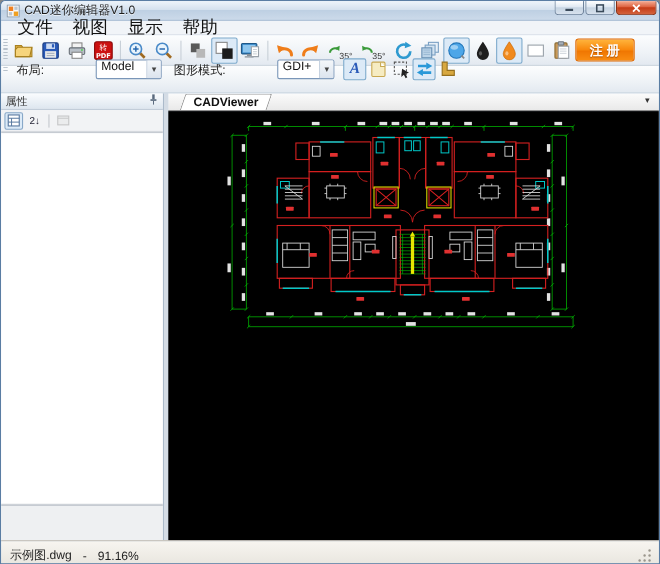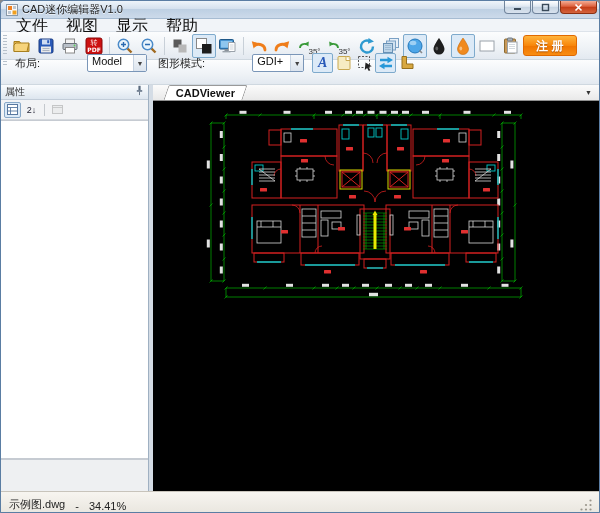--- a/index.html
+++ b/index.html
@@ -550,21 +550,21 @@
               <rect x="223" y="161" width="7" height="3.5" rx="0.5"></rect>
           </g>
         </svg>
       </div>
     </div>
   </div>
 
   <div class="statusbar">
     <span class="seg">示例图.dwg</span>
     <span class="seg">-</span>
-    <span class="seg">34.41%</span>
+    <span class="seg">91.16%</span>
     <svg class="grip-corner" width="13" height="13" viewBox="0 0 13 13">
       <circle cx="10.5" cy="10.5" r="1.1" fill="#9a968c"></circle>
       <circle cx="10.5" cy="6" r="1.1" fill="#9a968c"></circle>
       <circle cx="6" cy="10.5" r="1.1" fill="#9a968c"></circle>
       <circle cx="10.5" cy="1.5" r="1.1" fill="#9a968c"></circle>
       <circle cx="6" cy="6" r="1.1" fill="#9a968c"></circle>
       <circle cx="1.5" cy="10.5" r="1.1" fill="#9a968c"></circle>
     </svg>
   </div>
 

